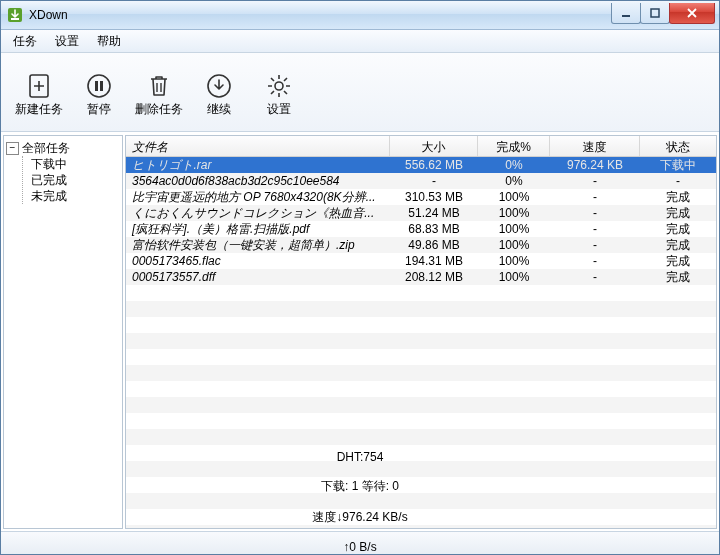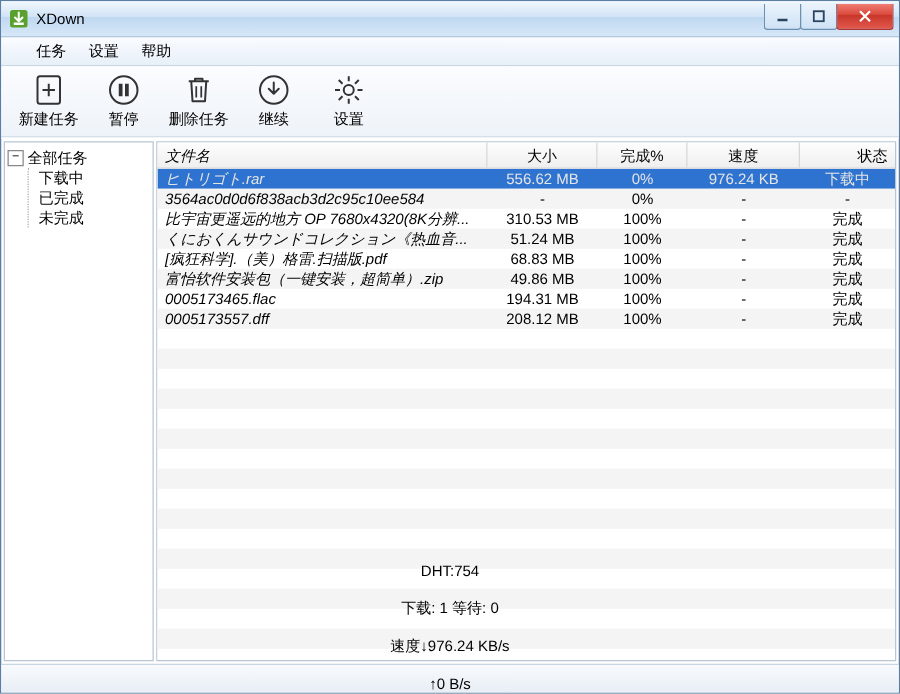--- a/index.html
+++ b/index.html
@@ -7,44 +7,44 @@
   
   .titlebar{height:28px;background:linear-gradient(#f1f7fd,#d0e3f6 45%,#bfd8f0 46%,#d7e8f9);display:flex;align-items:center;padding:0 4px 0 6px;border-bottom:1px solid #9fb9d4;}
   .titlebar .app-icon{width:16px;height:16px;margin-right:6px;display:inline-flex;}
   .titlebar .title{flex:0 0 auto;font-size:12px;}
   .titlebar .spacer{flex:1;}
   .win-btns{display:flex;height:20px;margin-top:-4px;}
   .win-btn{width:28px;height:20px;border:1px solid #6f8fae;border-top:none;margin-left:-1px;background:linear-gradient(#eaf3fc,#cfe2f5);display:flex;align-items:center;justify-content:center;border-radius:0 0 3px 3px;}
   .win-btn.close{width:44px;background:linear-gradient(#f07e74,#d9463a 45%,#c8362a 46%,#e2594c);border-color:#a33;}
   .win-btn svg{display:block;}
   
-  .menubar{height:22px;background:linear-gradient(#fafcff,#e7eff8);border-bottom:1px solid #c8d5e2;display:flex;align-items:center;padding:0 20px;gap:2px;}
+  .menubar{height:22px;background:linear-gradient(#fafcff,#e7eff8);border-bottom:1px solid #c8d5e2;display:flex;align-items:center;padding:0 4px;gap:2px;}
   .menubar .menu-item{padding:2px 8px;cursor:default;}
   
-  .toolbar{height:56px;background:linear-gradient(#fbfcfe,#eef3f9);border-bottom:1px solid #c8d5e2;display:flex;align-items:center;padding:0 8px;gap:0;}
+  .toolbar{height:56px;background:linear-gradient(#fbfcfe,#eef3f9);border-bottom:1px solid #c8d5e2;display:flex;align-items:flex-end;padding:11px 8px;gap:0;}
   .tool-btn{width:60px;height:50px;display:flex;flex-direction:column;align-items:center;justify-content:center;gap:2px;cursor:default;}
   .tool-btn .t-icon{width:26px;height:26px;display:flex;align-items:center;justify-content:center;}
   .tool-btn .t-label{font-size:12px;}
   
   .body{flex:1;display:flex;min-height:0;border-top:1px solid #fff;}
   .sidebar{width:120px;background:#fff;border:1px solid #b8c6d4;margin:2px 0 2px 2px;box-sizing:border-box;padding:4px 2px;overflow:hidden;}
   .tree-root{}
   .tree-node{white-space:nowrap;line-height:16px;font-size:12px;}
   .tree-line{display:flex;align-items:center;}
   .tree-toggle{width:11px;height:11px;border:1px solid #888;font-size:10px;line-height:9px;text-align:center;margin-right:3px;background:#fff;}
   .tree-children{margin-left:16px;border-left:1px dotted #aaa;padding-left:8px;}
   .tree-child{line-height:16px;}
   .main{flex:1;display:flex;flex-direction:column;margin:2px 2px 2px 2px;border:1px solid #b8c6d4;background:#fff;min-width:0;}
   .table-head{display:flex;height:20px;background:linear-gradient(#fdfdfe,#efefef);border-bottom:1px solid #d0d0d0;}
   .th{box-sizing:border-box;border-right:1px solid #d7d7d7;padding:3px 6px 0;font-size:12px;overflow:hidden;white-space:nowrap;}
   .col-name{flex:1;min-width:0;text-align:left;font-style:italic;}
   .col-size{width:88px;text-align:center;}
   .col-pct{width:72px;text-align:center;}
   .col-speed{width:90px;text-align:center;}
-  .col-status{width:76px;text-align:right;border-right:none;}
+  .col-status{width:76px;text-align:center;border-right:none;}
   .table-body{flex:1;overflow:hidden;background:#fff;}
   .row{display:flex;height:16px;line-height:16px;font-size:12px;}
   .row.striped{background:#f4f4f4;}
   .row.selected{background:#2f73d0;color:#e5e5e5;}
   .cell{box-sizing:border-box;padding:0 6px;overflow:hidden;white-space:nowrap;text-overflow:ellipsis;}
   .cell.col-size,.cell.col-pct,.cell.col-speed,.cell.col-status{text-align:center;}
   
   .statusbar{height:22px;border-top:1px solid #c8d5e2;background:linear-gradient(#f8fafd,#e8eef5);display:flex;align-items:center;justify-content:flex-end;padding:0 14px;font-size:12px;gap:14px;flex-direction:column;}
 </style>
 </head>

